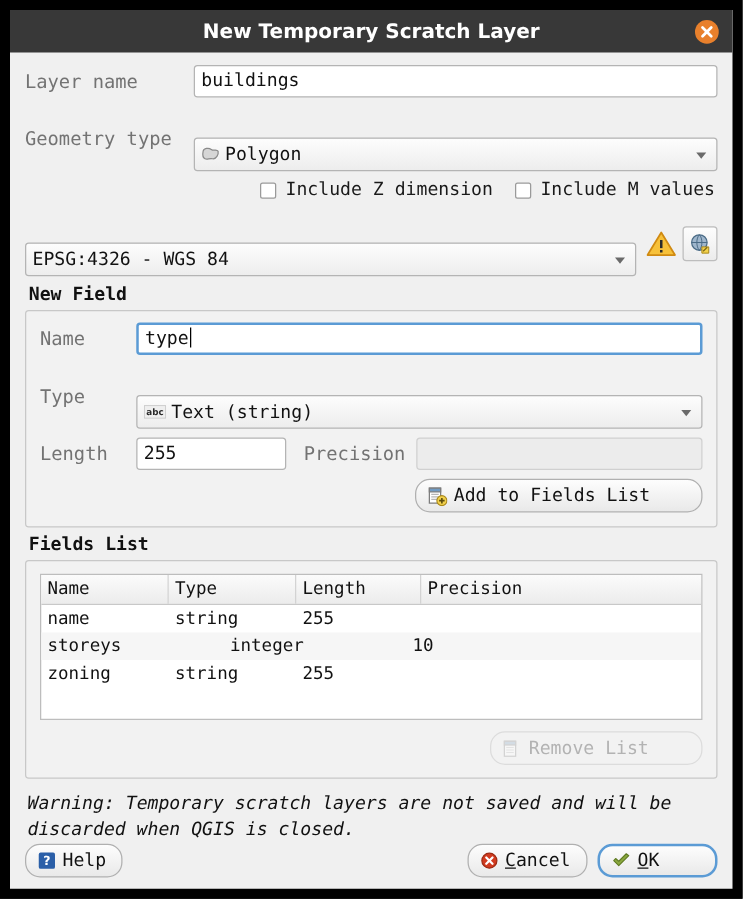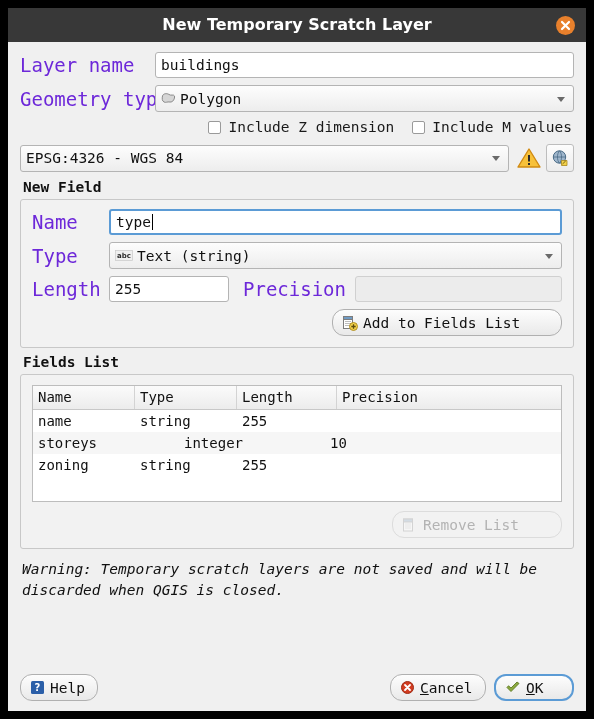--- a/index.html
+++ b/index.html
@@ -59,22 +59,22 @@
     padding: 10px 12px 0 12px;
     box-sizing: border-box;
     position: relative;
   }
   .row {
     display: flex;
     align-items: center;
     margin-bottom: 7px;
   }
   .lbl {
-    font-size: 19px;
-    color: #6d28d9;
+    font-size: 15px;
+    color: #737373;
     white-space: nowrap;
   }
   
   .input {
     background: #ffffff;
     border: 1px solid #b4b4b4;
     border-radius: 3px;
     height: 26px;
     line-height: 24px;
     font-size: 14.5px;
@@ -98,20 +98,21 @@
     border: 1px solid #b4b4b4;
     border-radius: 3px;
     height: 27px;
     font-size: 14.5px;
     padding: 0 5px;
     box-sizing: border-box;
     color: #111;
     display: flex;
     align-items: center;
     position: relative;
+    margin-top: 25px;
   }
   .combo .arrow {
     position: absolute;
     right: 8px;
     top: 50%;
     margin-top: -2px;
     width: 0; height: 0;
     border-left: 4.5px solid transparent;
     border-right: 4.5px solid transparent;
     border-top: 5px solid #6a6a6a;
@@ -416,21 +417,21 @@
     <div class="spacer"></div>
     <div class="btn" style="width:96px;margin-right:8px">
       <span style="display:inline-flex;margin-right:2px">
         <svg width="15" height="15" viewBox="0 0 15 15">
           <circle cx="7.5" cy="7.5" r="6" fill="#d13b20" stroke="#9d2b14" stroke-width="1"></circle>
           <path d="M5 5 L10 10 M10 5 L5 10" stroke="#ffffff" stroke-width="1.8" stroke-linecap="round"></path>
         </svg>
       </span>
       <span><span class="u">C</span><span>ancel</span></span>
     </div>
-    <div class="btn default" style="width:80px">
+    <div class="btn default" style="width:96px">
       <span style="display:inline-flex;margin-right:2px">
         <svg width="16" height="15" viewBox="0 0 16 15">
           <path d="M2 7.5 L6 11.5 L14 3.5 L12 2 L6 8 L3.5 5.8 Z" fill="#8ba83f" stroke="#5f7a22" stroke-width="0.9" stroke-linejoin="round"></path>
         </svg>
       </span>
       <span><span class="u">O</span><span>K</span></span>
     </div>
   </div>
 </div>
 

